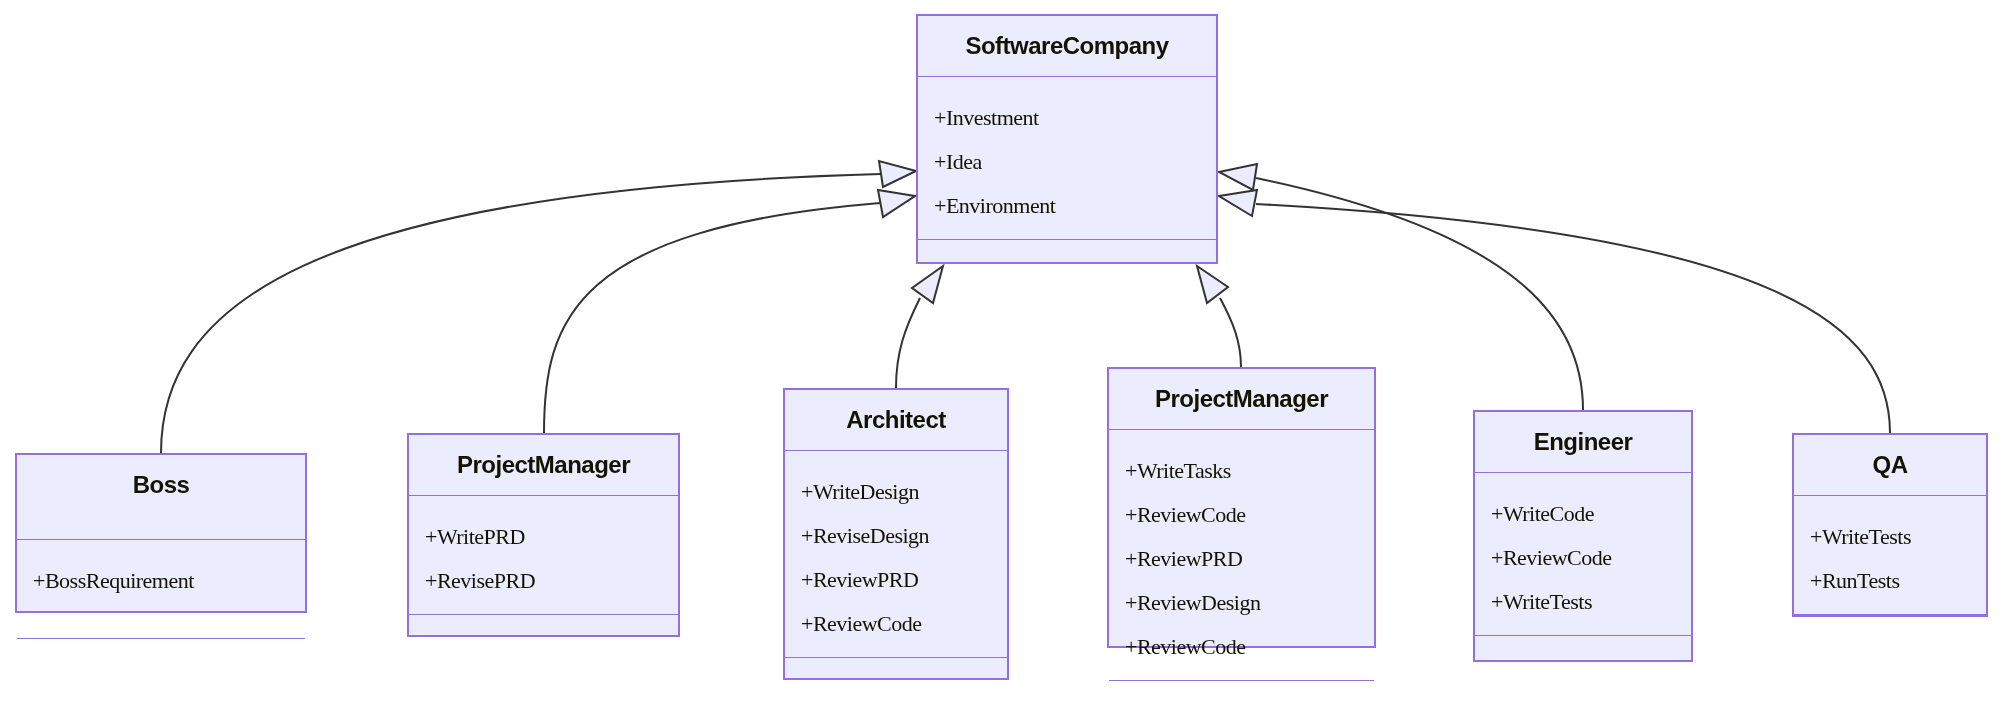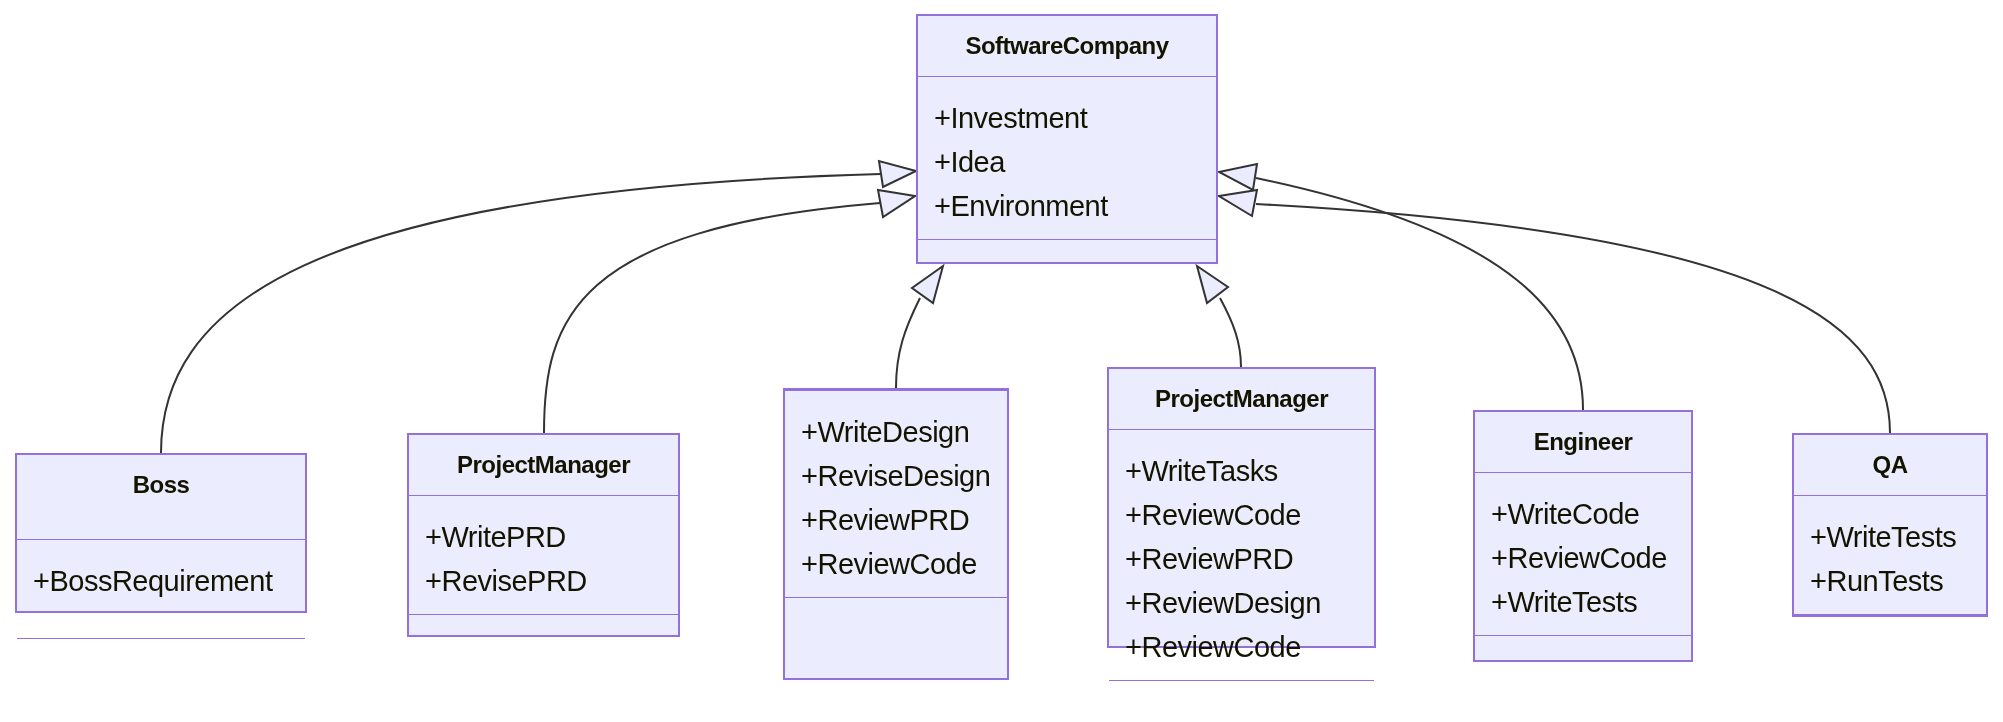--- a/index.html
+++ b/index.html
@@ -51,23 +51,24 @@
   .class-members {
     border-top: 1.5px solid #9370DB;
     padding: 19px 16px 11px 16px;
     display: flex;
     flex-direction: column;
   }
   .member {
     height: 44px;
     display: flex;
     align-items: center;
-    font-size: 29px;
+    font-size: 22px;
     letter-spacing: -0.5px;
     white-space: nowrap;
+    font-family: Liberation Serif, serif;
   }
   .class-methods {
     border-top: 1.5px solid #9370DB;
     flex: 1 1 auto;
     min-height: 16px;
   }
 </style>
 </head>
 <body>
 
@@ -114,20 +115,21 @@
   <div class="class-node" style="left:407px; top:433px; width:273px; height:204px;">
     <div class="class-title">ProjectManager</div>
     <div class="class-members">
       <div class="member">+WritePRD</div>
       <div class="member">+RevisePRD</div>
     </div>
     <div class="class-methods"></div>
   </div>
 
   <div class="class-node" style="left:783px; top:388px; width:226px; height:292px;">
+    <div class="class-title">Architect</div>
     <div class="class-members">
       <div class="member">+WriteDesign</div>
       <div class="member">+ReviseDesign</div>
       <div class="member">+ReviewPRD</div>
       <div class="member">+ReviewCode</div>
     </div>
     <div class="class-methods"></div>
   </div>
 
   <div class="class-node" style="left:1107px; top:367px; width:269px; height:281px;">

